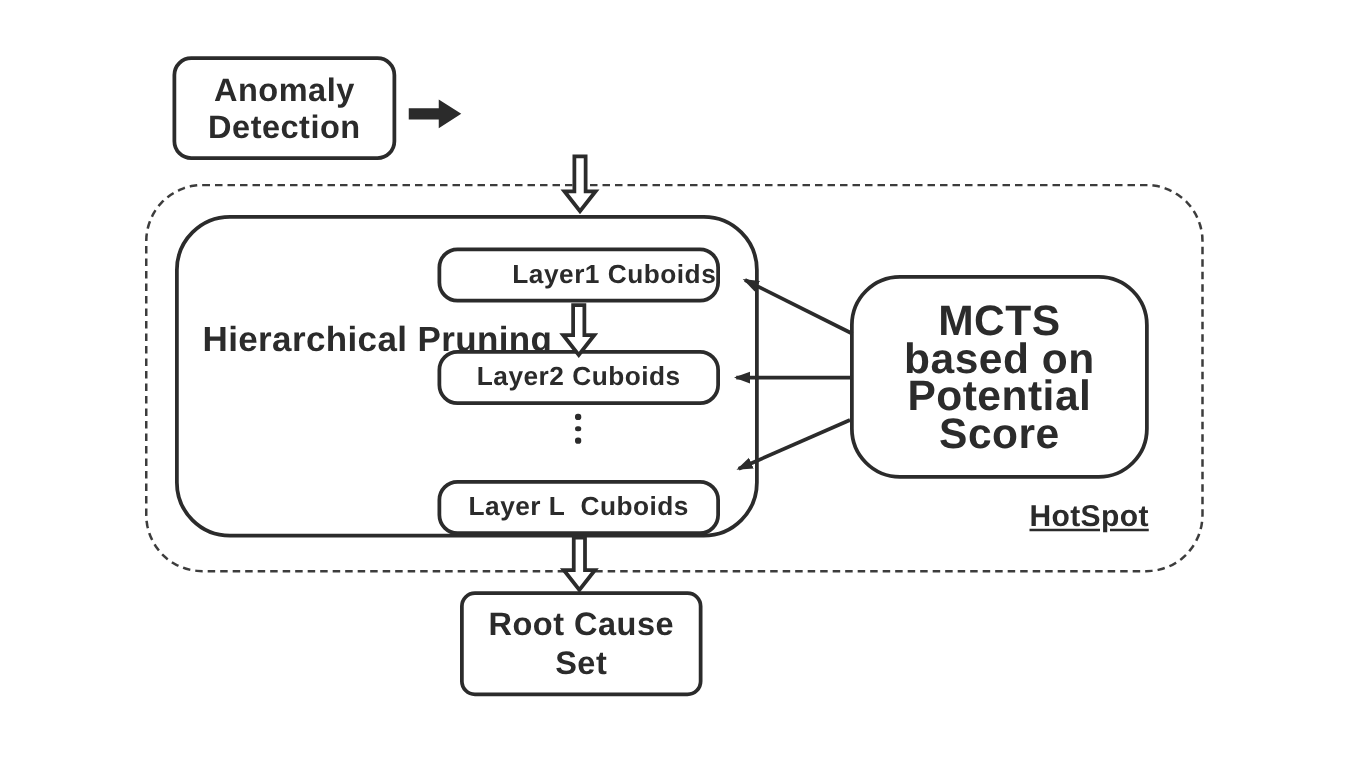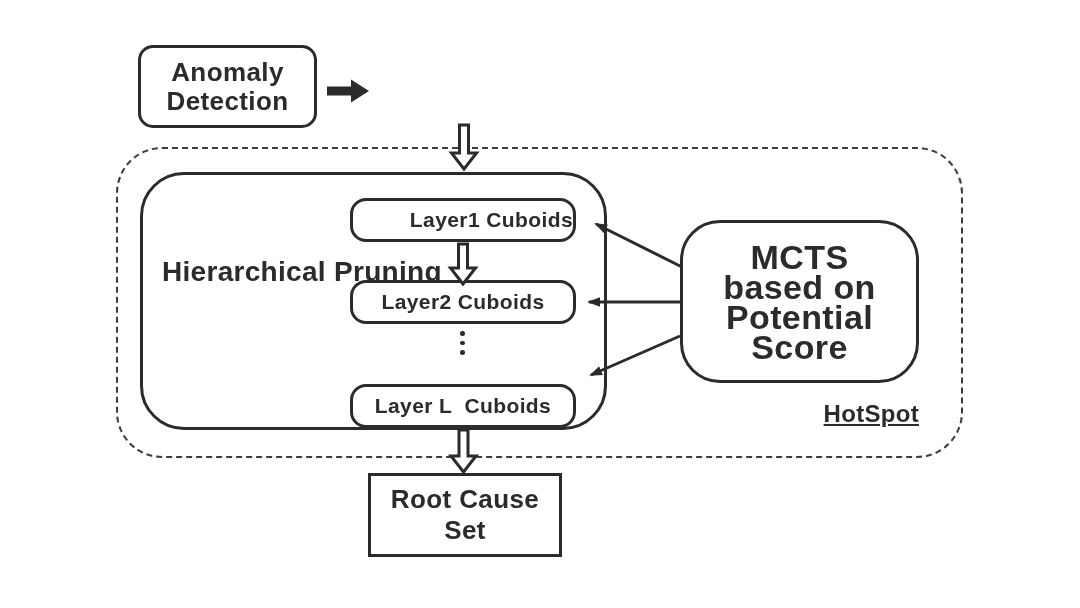--- a/index.html
+++ b/index.html
@@ -105,21 +105,21 @@
     left: 680px; top: 399px; width: 239px;
     text-align: right;
     font-size: 24px; line-height: 30px; font-weight: 700;
     letter-spacing: 0.3px;
     z-index: 3;
     text-decoration: underline;
   }
   
   #rootcause {
     left: 368px; top: 473px; width: 194px; height: 84px;
-    border-radius: 0; border-width: 3.5px;
+    border-radius: 12px; border-width: 3.5px;
     font-size: 26px; line-height: 31px;
   }
 
   
   #arrows {
     position: absolute;
     left: 0; top: 0;
     width: 1080px; height: 608px;
     z-index: 5;
     pointer-events: none;

